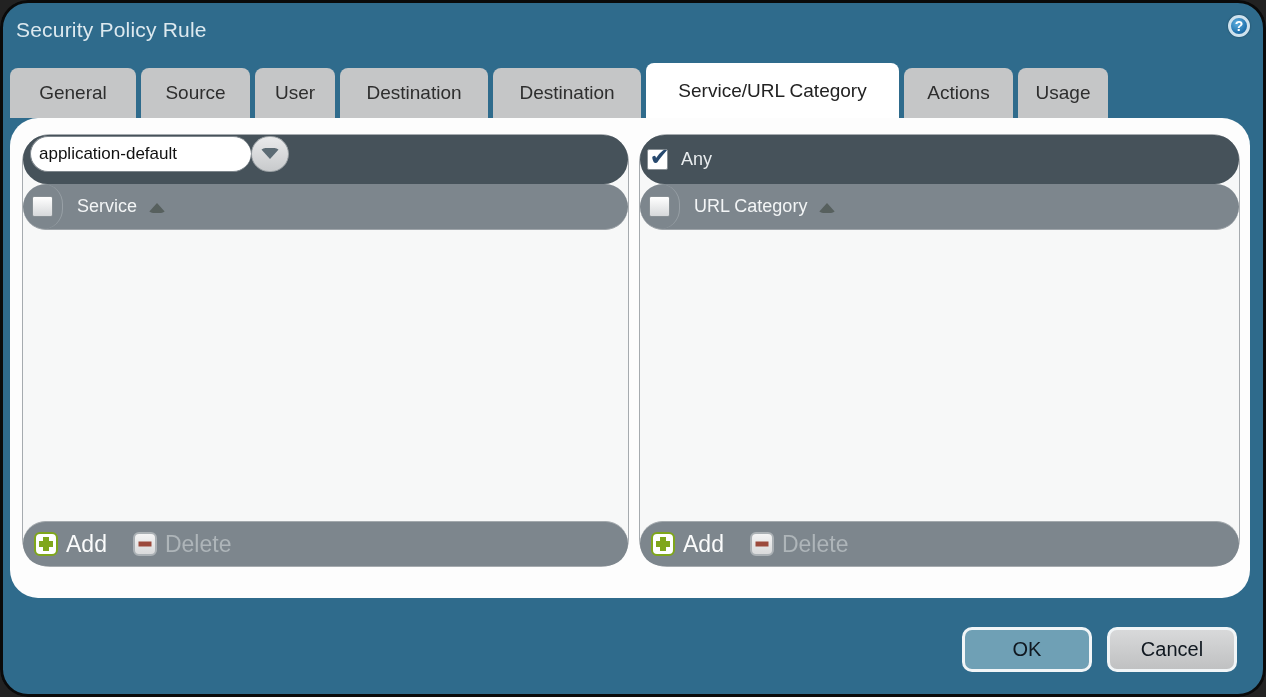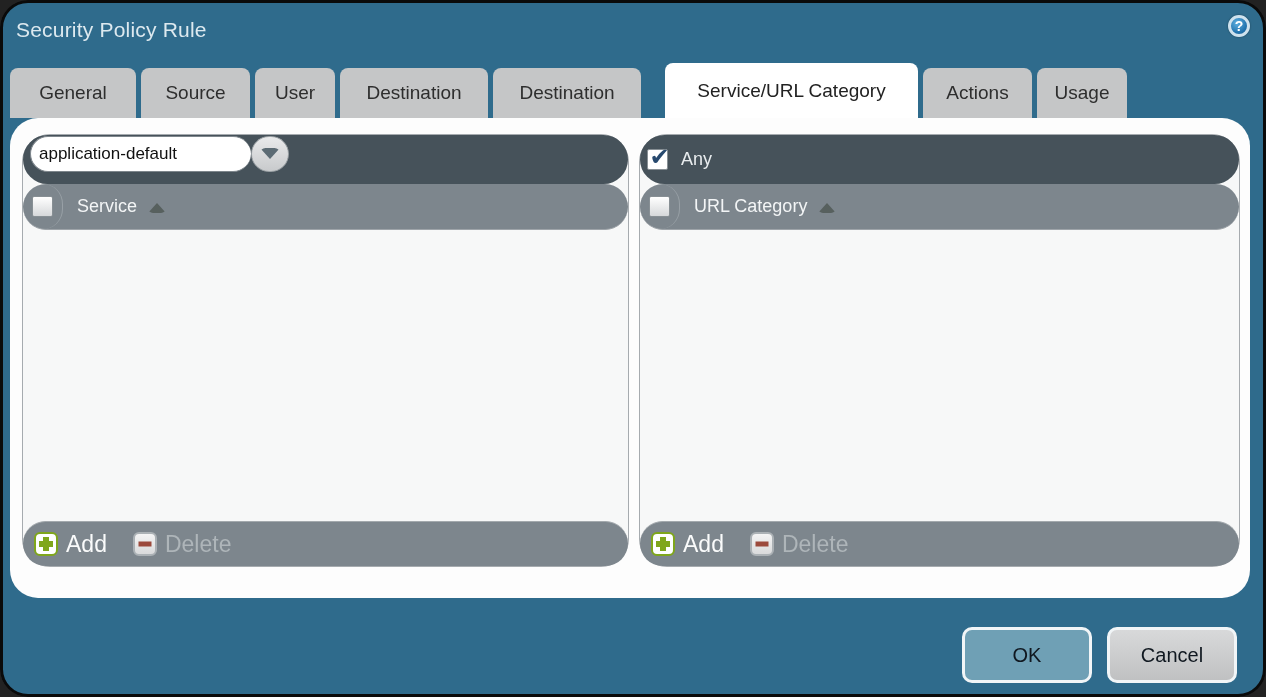--- a/index.html
+++ b/index.html
@@ -31,21 +31,21 @@
   .tab {
     height:50px; background:#C5C6C7; color:#2E2E2E;
     border-radius:8px 8px 0 0; font-size:19px;
     display:flex; align-items:center; justify-content:center;
     cursor:pointer; flex:none;
   }
   .tab:nth-child(1){width:126px} .tab:nth-child(2){width:109px}
   .tab:nth-child(3){width:80px}  .tab:nth-child(4){width:148px}
   .tab:nth-child(5){width:148px} .tab:nth-child(6){width:253px}
   .tab:nth-child(7){width:109px} .tab:nth-child(8){width:90px}
-  .tab.active { height:55px; background:#FFFFFF; color:#222;margin-left:19px; }
+  .tab.active { height:55px; background:#FFFFFF; color:#222; }
   
   .content {
     position:absolute; left:7px; top:115px; width:1240px; height:480px;
     background:#FDFDFD;
   }
   .panel {
     position:absolute; top:16px; height:433px;
     border:1px solid #A6ABAF; background:#F7F8F8;
     display:flex; flex-direction:column;
   }
@@ -130,21 +130,21 @@
     width:24px; height:24px; border-radius:6px;
     background:linear-gradient(#F4F4F4,#D9DADB);
     border:2px solid #ABB1B5; position:relative; flex:none;
   }
   .icon-delete::before {
     content:""; position:absolute; left:50%; top:50%;
     transform:translate(-50%,-50%); width:13px; height:5px; background:#9C4A3C;
   }
   
   .dlg-btn {
-    position:absolute; top:624px; width:130px; height:56px;
+    position:absolute; top:624px; width:130px; height:45px;
     border-radius:10px; border:3px solid #F1F5F7;
     font-size:20px; color:#101820; cursor:pointer;
     font-family:"Liberation Sans", sans-serif;
     display:flex; align-items:center; justify-content:center;
   }
   .btn-ok { left:959px; background:#6FA0B5; }
   .btn-cancel { left:1104px; background:linear-gradient(#D8D9DA,#C0C1C2); }
 </style>
 </head>
 <body>

